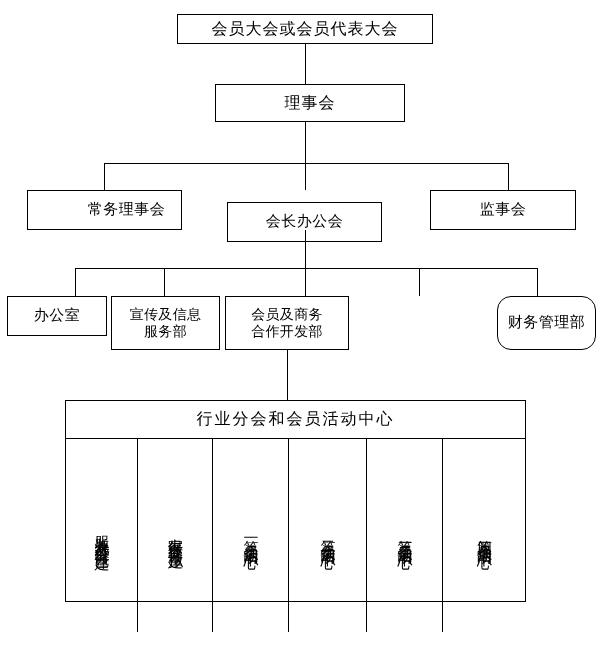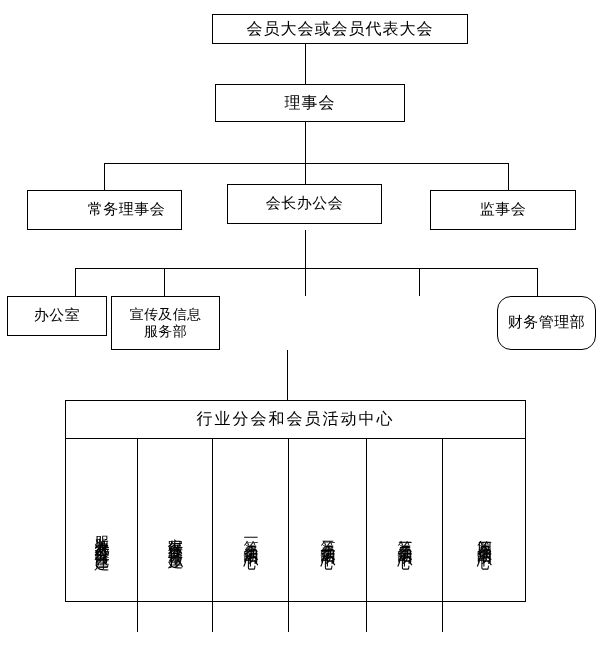--- a/index.html
+++ b/index.html
@@ -83,60 +83,64 @@
     letter-spacing: 2px;
     line-height: 1;
     white-space: nowrap;
   }
 </style>
 </head>
 <body>
 
 <div id="chart">
 
-  <div class="box lvl1" style="left:177px; top:14px; width:256px; height:30px;margin-left:35px;">
+  <div class="box lvl1" style="left:177px; top:14px; width:256px; height:30px;">
     <span>会员大会或会员代表大会</span>
   </div>
 
   <div class="line vline" style="left:305px; top:44px; height:40px;"></div>
 
   <div class="box lvl1" style="left:215px; top:84px; width:190px; height:38px;">
     <span>理事会</span>
   </div>
 
   <div class="line vline" style="left:305px; top:122px; height:42px;"></div>
   <div class="line hline" style="left:104px; top:163px; width:404px;"></div>
   <div class="line vline" style="left:104px; top:163px; height:27px;"></div>
   <div class="line vline" style="left:305px; top:163px; height:27px;"></div>
   <div class="line vline" style="left:508px; top:163px; height:27px;"></div>
 
   <div class="box" style="left:27px; top:190px; width:155px; height:40px;padding-left:44px;">
     <span>常务理事会</span>
   </div>
-  <div class="box" style="left:227px; top:184px; width:155px; height:40px;">
+  <div class="box" style="left:227px; top:202px; width:155px; height:40px;">
     <span>会长办公会</span>
   </div>
   <div class="box" style="left:430px; top:190px; width:146px; height:40px;">
     <span>监事会</span>
   </div>
 
   <div class="line vline" style="left:305px; top:230px; height:39px;"></div>
   <div class="line hline" style="left:75px; top:268px; width:462px;"></div>
   <div class="line vline" style="left:75px; top:268px; height:28px;"></div>
   <div class="line vline" style="left:164px; top:268px; height:28px;"></div>
   <div class="line vline" style="left:305px; top:268px; height:28px;"></div>
   <div class="line vline" style="left:419px; top:268px; height:28px;"></div>
   <div class="line vline" style="left:537px; top:268px; height:28px;"></div>
 
   <div class="box" style="left:7px; top:296px; width:100px; height:40px;">
     <span>办公室</span>
   </div>
   <div class="box two-line" style="left:111px; top:296px; width:109px; height:54px;">
     <span>宣传及信息
 服务部</span>
+  </div>
+  <div class="box two-line" style="left:225px; top:296px; width:124px; height:54px;">
+    <span>会员及商务
+合作开发部</span>
   </div>
   <div class="box" style="left:497px; top:296px; width:99px; height:54px;border-radius:14px;">
     <span>财务管理部</span>
   </div>
 
   <div class="line vline" style="left:287px; top:350px; height:51px;"></div>
 
   <div id="subtable" style="left:65px; top:400px; width:461px; height:202px;">
 
     <div id="subtable-header">

